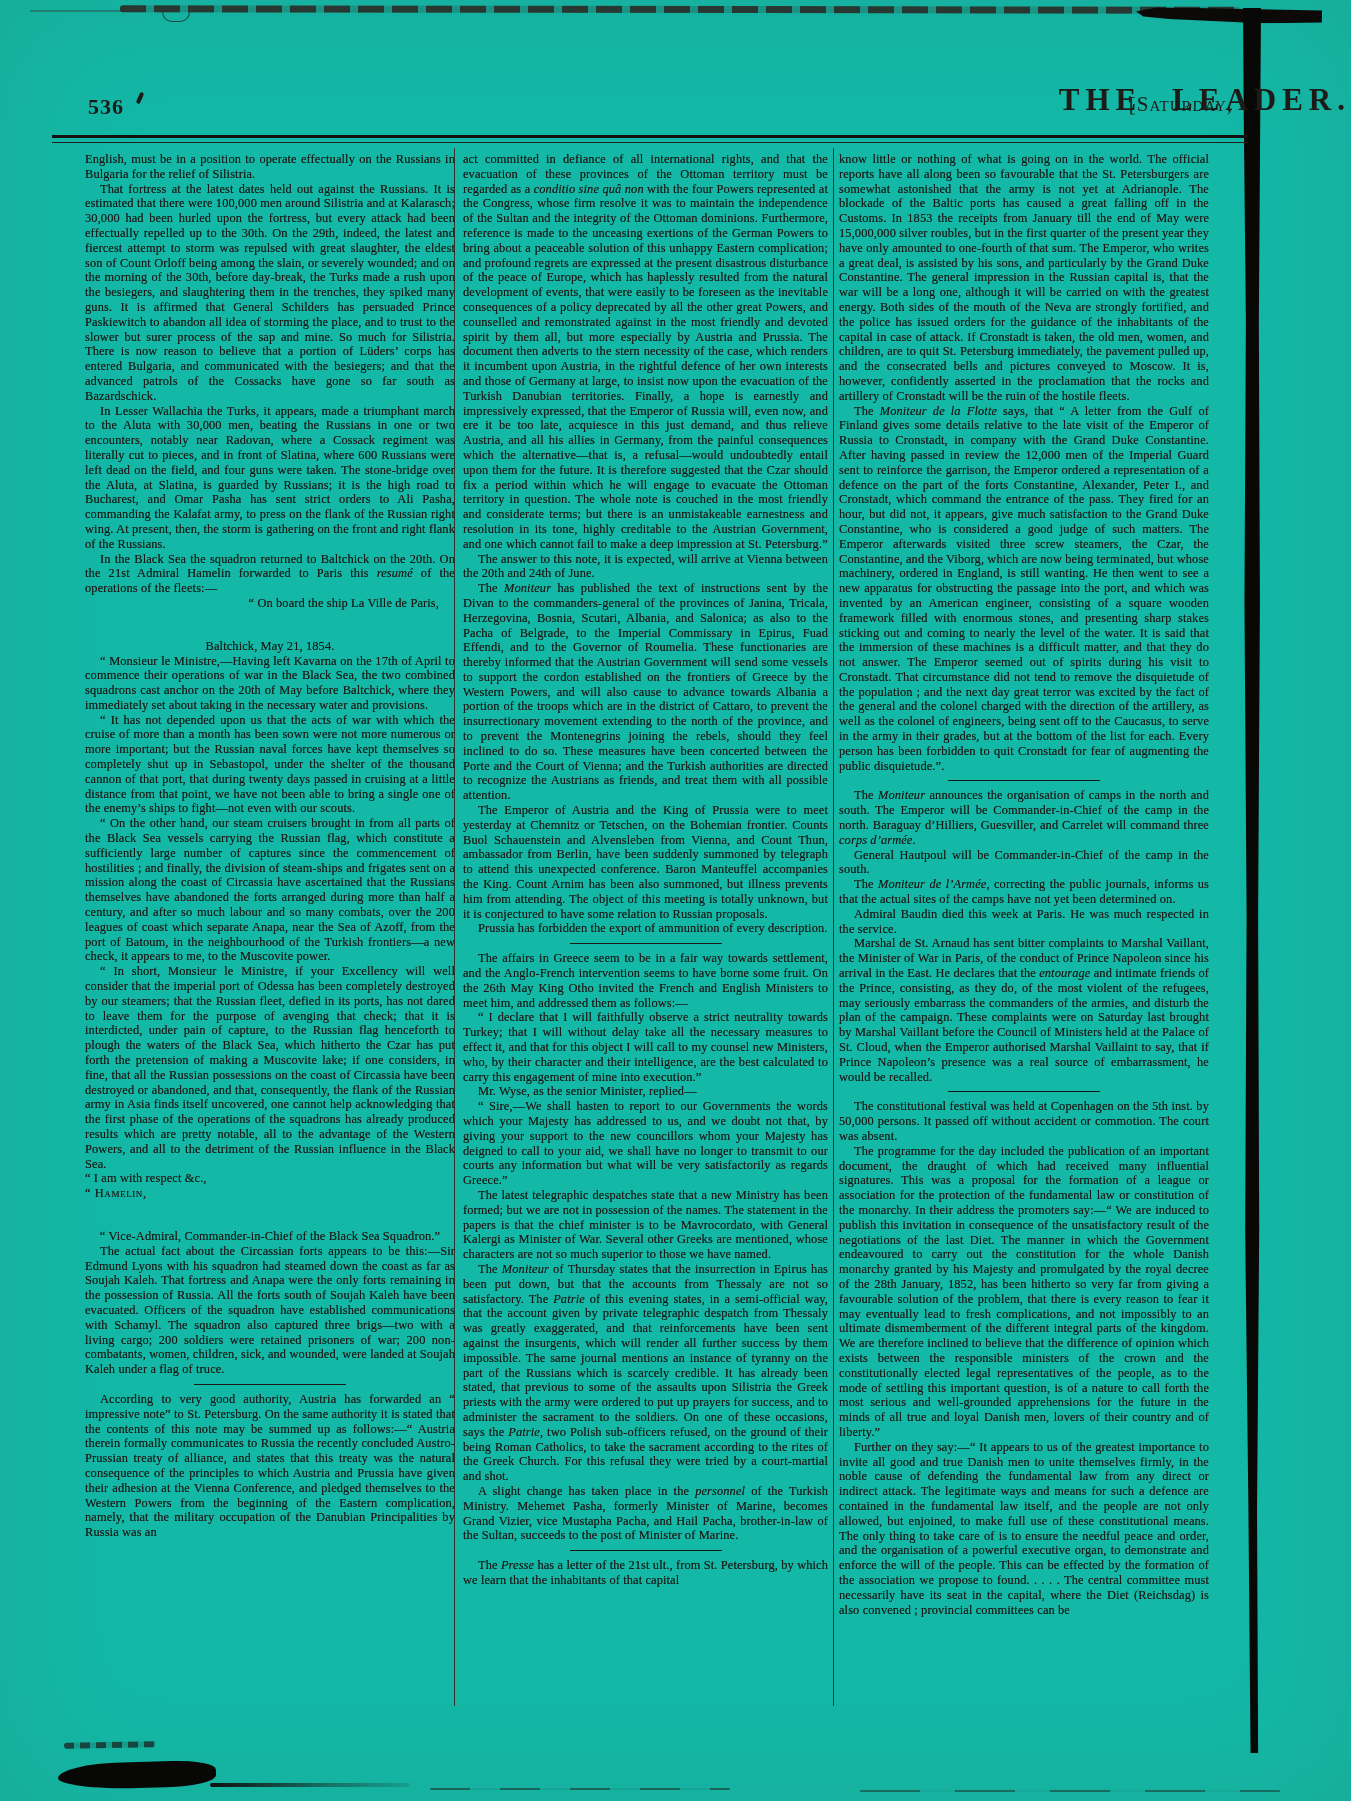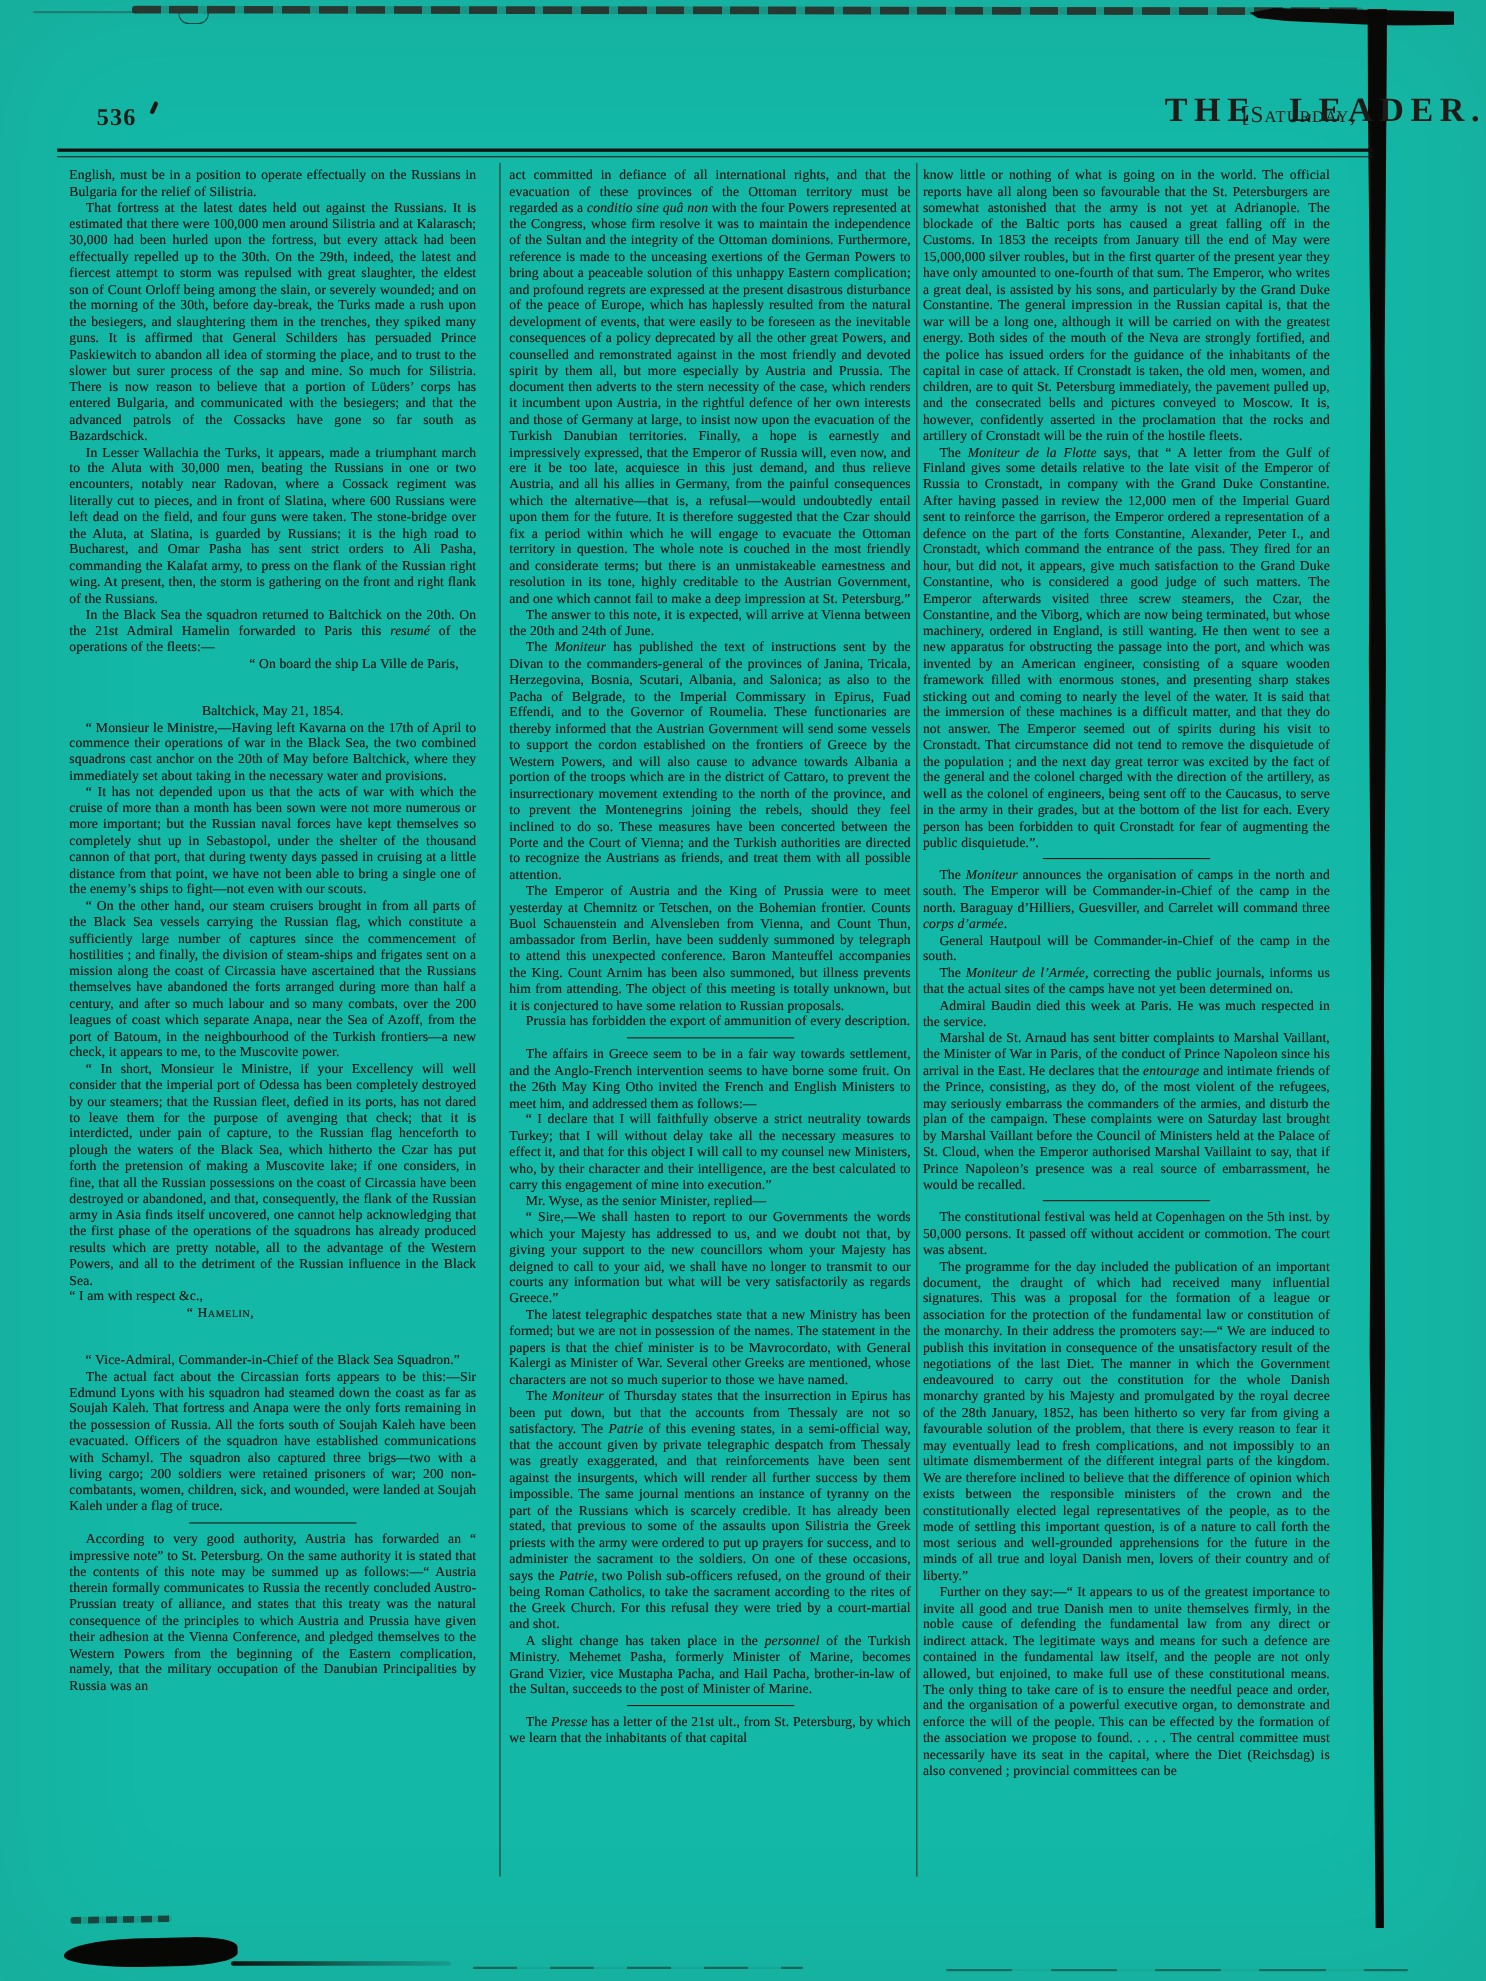--- a/index.html
+++ b/index.html
@@ -14,29 +14,29 @@
   .pg-num{position:absolute;left:88px;top:94px;font-size:22px;font-weight:bold;letter-spacing:1px;}
   .masthead{position:absolute;left:0;top:82px;width:1351px;text-align:right;text-indent:70px;
     font-size:31px;font-weight:bold;letter-spacing:6px;word-spacing:16px;}
   .date-mark{position:absolute;right:118px;top:92px;font-size:21px;font-variant:small-caps;letter-spacing:1px;}
   .rule-double{position:absolute;left:52px;top:135px;width:1196px;height:4px;
     border-top:3px solid #131210;border-bottom:1px solid #22201d;}
   
   .col{position:absolute;top:152px;max-height:1568px;overflow:hidden;
     font-size:12.4px;line-height:14.8px;text-align:justify;
     letter-spacing:0.12px;text-shadow:0 0 0.45px rgba(20,16,10,0.6);}
-  .col-1{left:63px;width:370px;}
+  .col-1{left:85px;width:370px;}
   .col-2{left:463px;width:365px;}
   .col-3{left:839px;width:370px;}
   .col p{margin:0;text-indent:15px;}
   .col p.cont{text-indent:0;}
   .col p.center{text-align:center;text-indent:0;margin-top:28px;}
   .col p.right{text-align:right;text-indent:0;padding-right:16px;}
   .col p.sig-close{text-align:left;text-indent:0;padding-right:40px;}
-  .col p.sig-name{text-align:center;text-indent:0;padding-right:95px;font-variant:small-caps;letter-spacing:0.6px;}
+  .col p.sig-name{text-align:left;text-indent:0;padding-right:95px;font-variant:small-caps;letter-spacing:0.6px;}
   .rule-sep{width:152px;border-top:1.6px solid #19181540;border-color:#1c1a17;margin:7px auto;}
   .vdiv{position:absolute;top:148px;width:1.4px;height:1558px;background:#35322c;}
   .vdiv.d1{left:454px;}
   .vdiv.d2{left:833px;}
   
   .scratch-top{position:absolute;left:120px;top:6px;width:1120px;height:7px;
     background:repeating-linear-gradient(90deg,#2a2722 0 26px,rgba(42,39,34,0.25) 26px 34px);
     border-radius:3px;transform:rotate(0.08deg);opacity:0.88;}
   .scratch-top2{position:absolute;left:30px;top:10px;width:95px;height:2px;
     background:rgba(40,36,30,0.35);border-radius:2px;}

